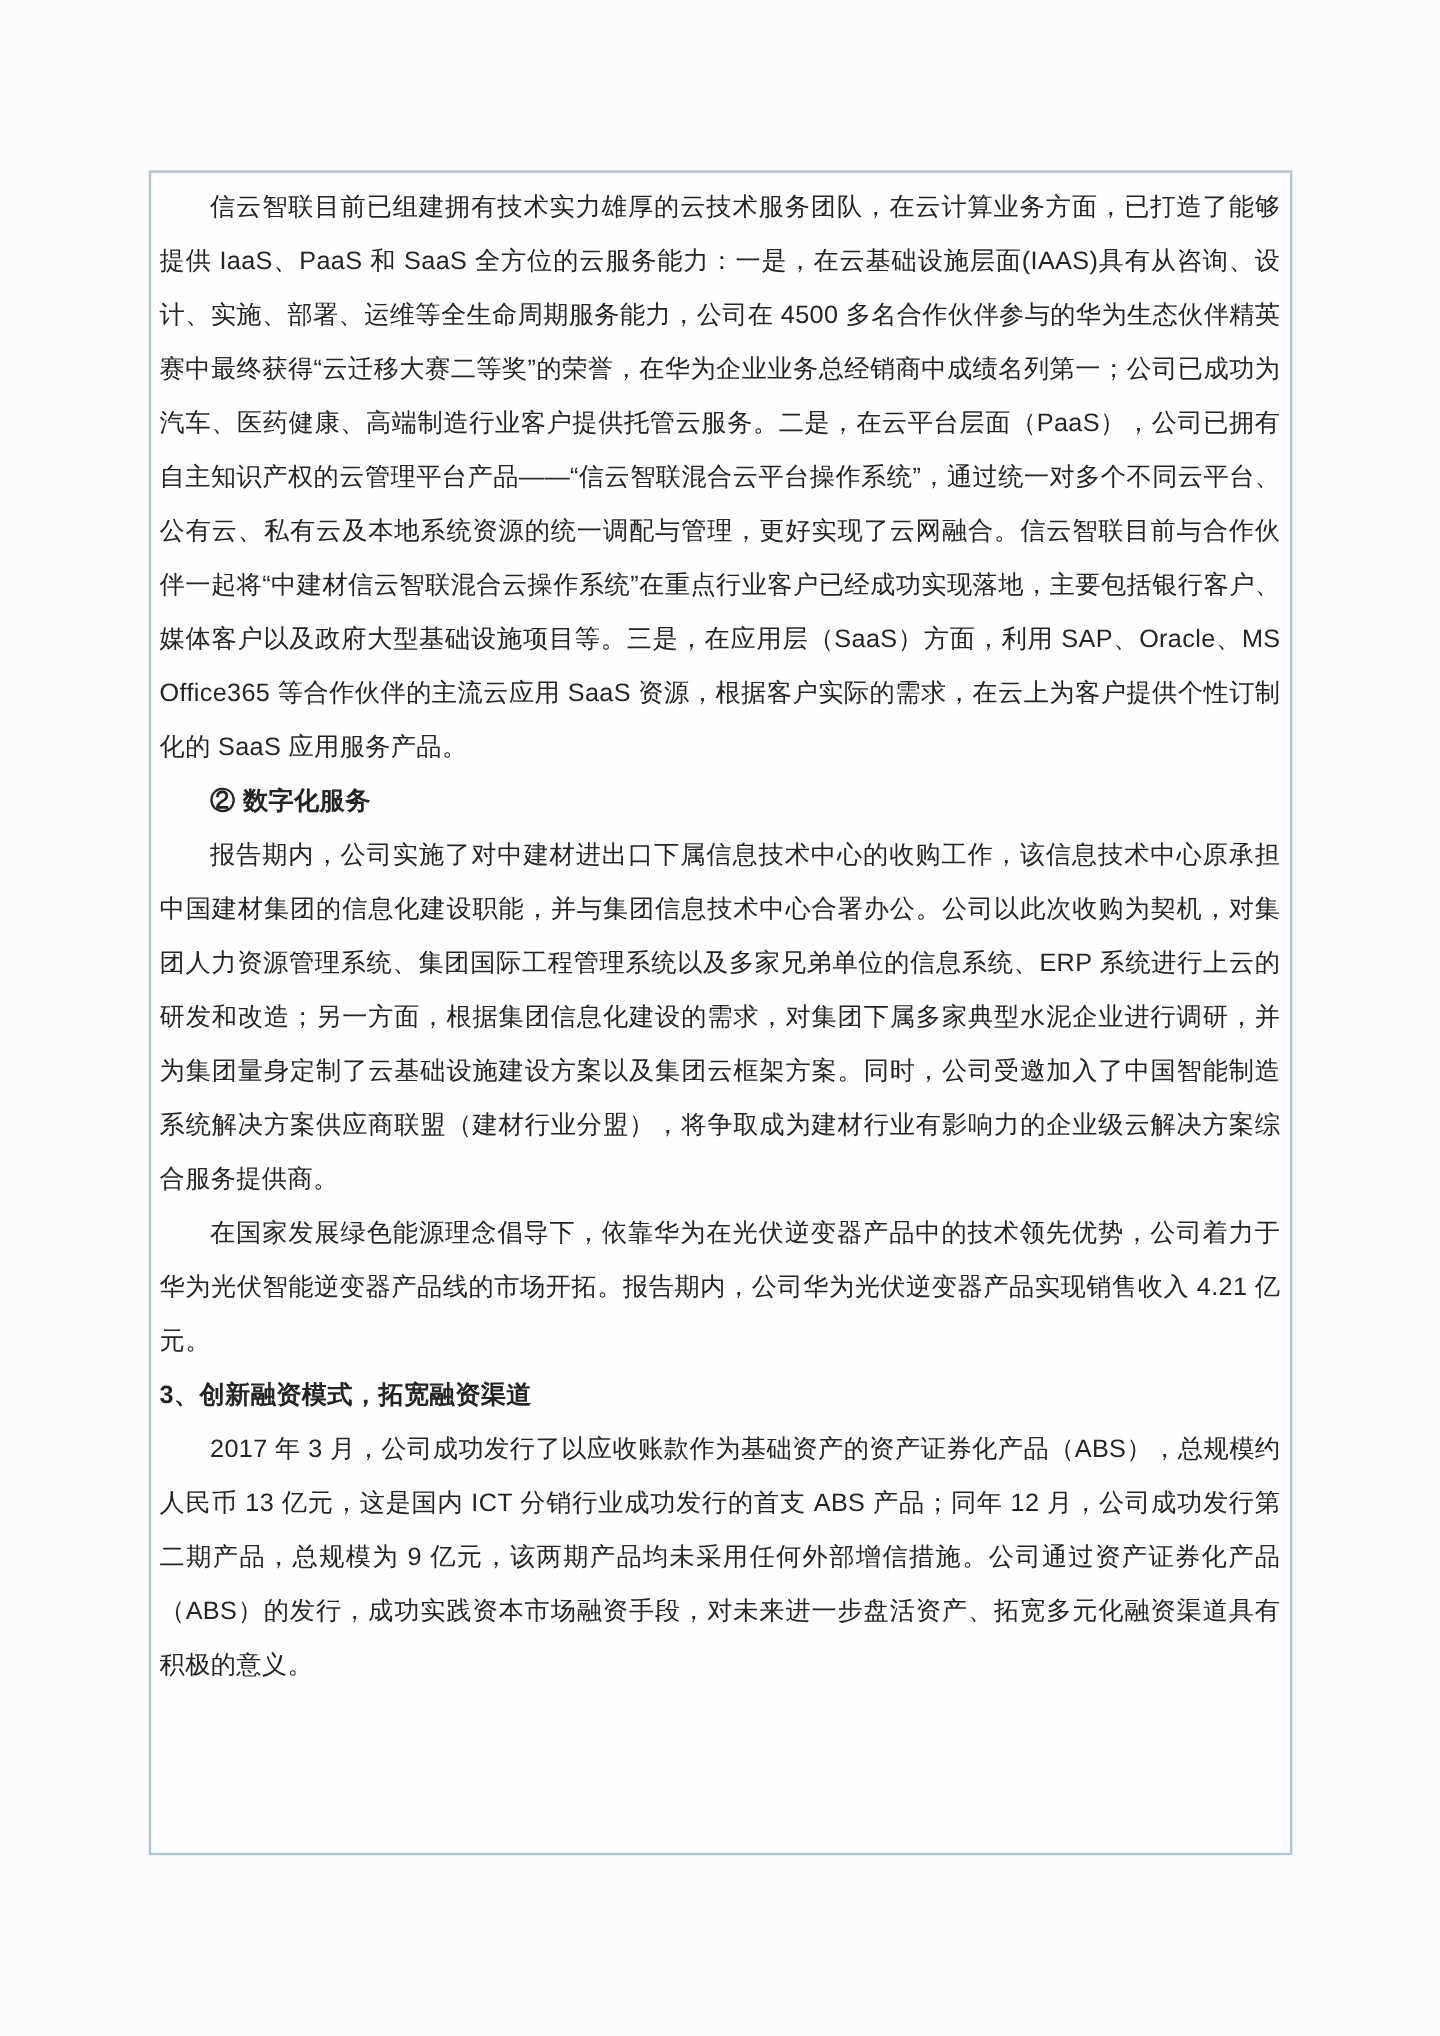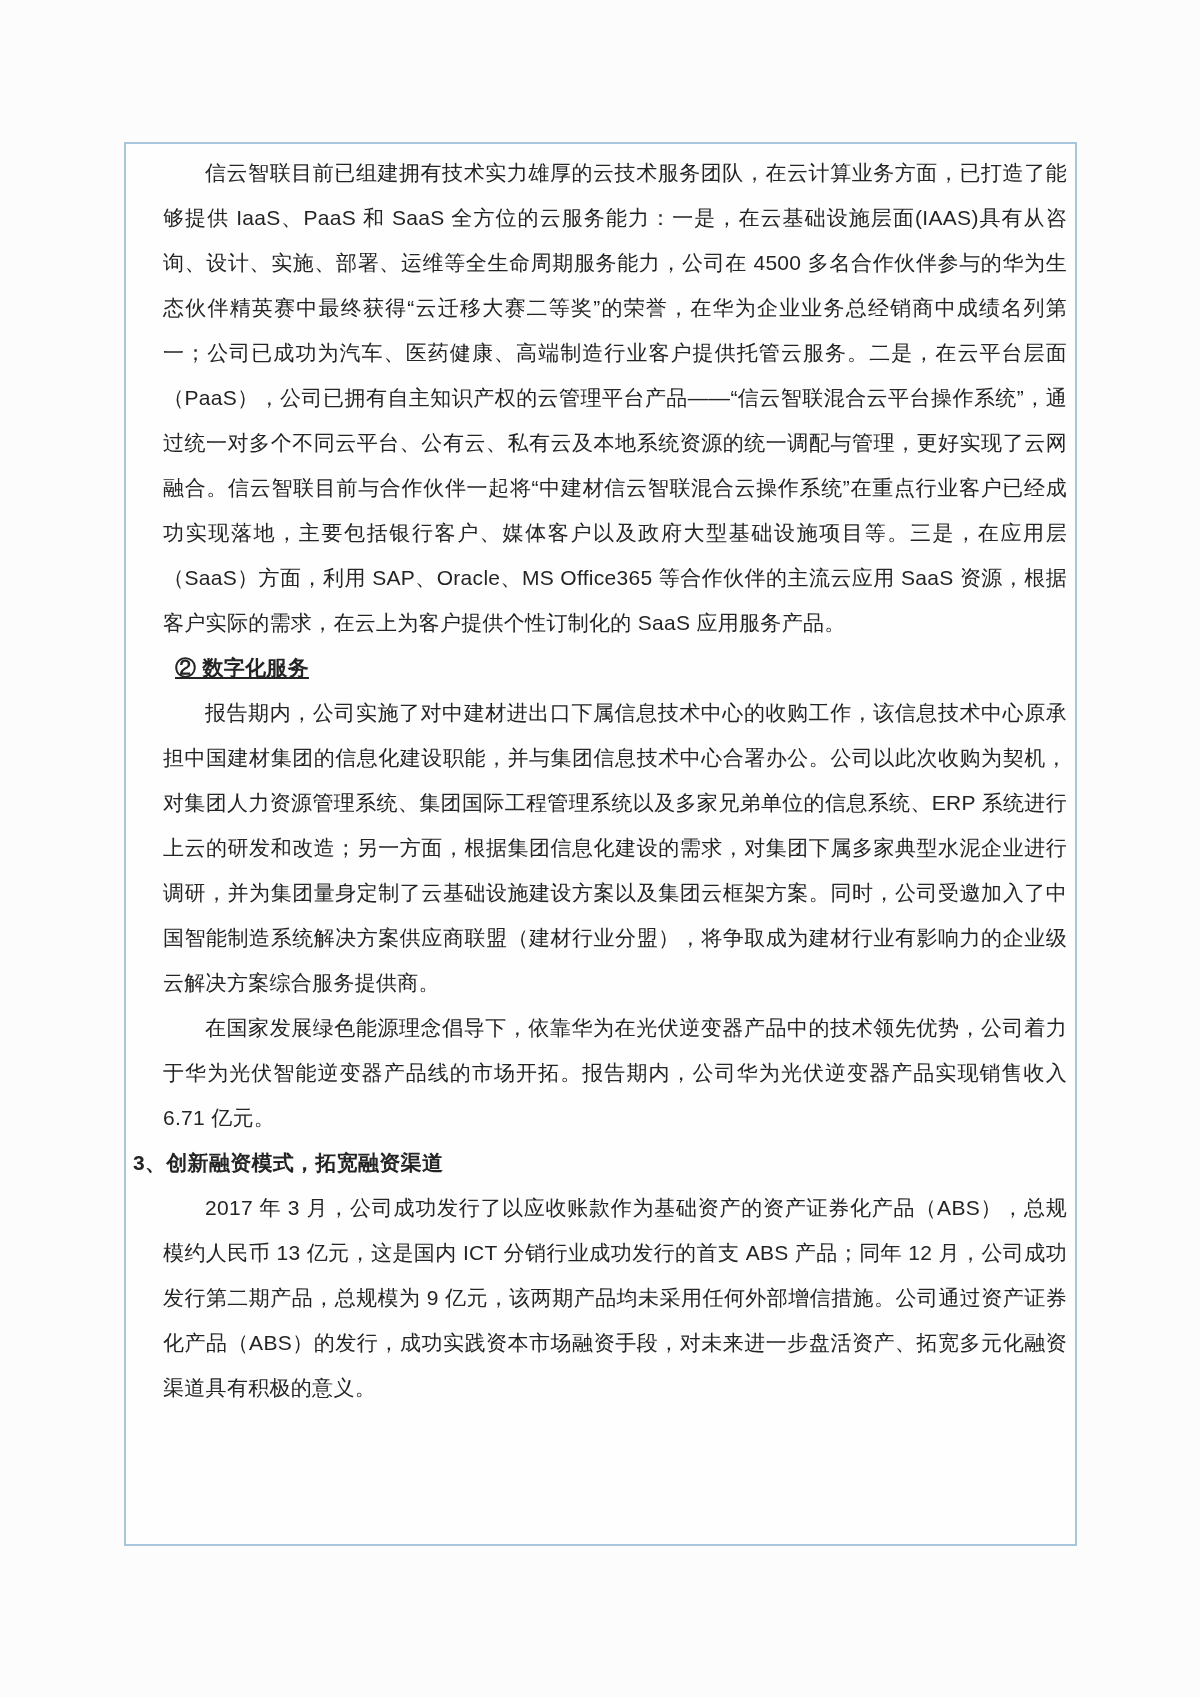--- a/index.html
+++ b/index.html
@@ -34,37 +34,35 @@
     margin: 0;
     font-size: 21px;
     line-height: 45px;
     color: #242424;
     text-align: justify;
     text-justify: inter-ideograph;
     letter-spacing: 0.3px;
   }
   .para {
     text-indent: 2em;
-    margin-left: 30px;
   }
   .heading {
     font-weight: bold;
     text-align: left;
   }
   .heading.indent {
     text-indent: 2em;
-    text-decoration: underline;
   }
 </style>
 </head>
 <body>
 
 <div class="doc-page">
   <div class="report-panel">
     <p class="block para">信云智联目前已组建拥有技术实力雄厚的云技术服务团队，在云计算业务方面，已打造了能够提供 IaaS、PaaS 和 SaaS 全方位的云服务能力：一是，在云基础设施层面(IAAS)具有从咨询、设计、实施、部署、运维等全生命周期服务能力，公司在 4500 多名合作伙伴参与的华为生态伙伴精英赛中最终获得“云迁移大赛二等奖”的荣誉，在华为企业业务总经销商中成绩名列第一；公司已成功为汽车、医药健康、高端制造行业客户提供托管云服务。二是，在云平台层面（PaaS），公司已拥有自主知识产权的云管理平台产品——“信云智联混合云平台操作系统”，通过统一对多个不同云平台、公有云、私有云及本地系统资源的统一调配与管理，更好实现了云网融合。信云智联目前与合作伙伴一起将“中建材信云智联混合云操作系统”在重点行业客户已经成功实现落地，主要包括银行客户、媒体客户以及政府大型基础设施项目等。三是，在应用层（SaaS）方面，利用 SAP、Oracle、MS Office365 等合作伙伴的主流云应用 SaaS 资源，根据客户实际的需求，在云上为客户提供个性订制化的 SaaS 应用服务产品。</p>
     <p class="block heading indent">② 数字化服务</p>
     <p class="block para">报告期内，公司实施了对中建材进出口下属信息技术中心的收购工作，该信息技术中心原承担中国建材集团的信息化建设职能，并与集团信息技术中心合署办公。公司以此次收购为契机，对集团人力资源管理系统、集团国际工程管理系统以及多家兄弟单位的信息系统、ERP 系统进行上云的研发和改造；另一方面，根据集团信息化建设的需求，对集团下属多家典型水泥企业进行调研，并为集团量身定制了云基础设施建设方案以及集团云框架方案。同时，公司受邀加入了中国智能制造系统解决方案供应商联盟（建材行业分盟），将争取成为建材行业有影响力的企业级云解决方案综合服务提供商。</p>
-    <p class="block para">在国家发展绿色能源理念倡导下，依靠华为在光伏逆变器产品中的技术领先优势，公司着力于华为光伏智能逆变器产品线的市场开拓。报告期内，公司华为光伏逆变器产品实现销售收入 6.71 亿元。</p>
+    <p class="block para">在国家发展绿色能源理念倡导下，依靠华为在光伏逆变器产品中的技术领先优势，公司着力于华为光伏智能逆变器产品线的市场开拓。报告期内，公司华为光伏逆变器产品实现销售收入 4.21 亿元。</p>
     <p class="block heading">3、创新融资模式，拓宽融资渠道</p>
     <p class="block para">2017 年 3 月，公司成功发行了以应收账款作为基础资产的资产证券化产品（ABS），总规模约人民币 13 亿元，这是国内 ICT 分销行业成功发行的首支 ABS 产品；同年 12 月，公司成功发行第二期产品，总规模为 9 亿元，该两期产品均未采用任何外部增信措施。公司通过资产证券化产品（ABS）的发行，成功实践资本市场融资手段，对未来进一步盘活资产、拓宽多元化融资渠道具有积极的意义。</p>
 
   </div>
 </div>
 
 </body></html>

